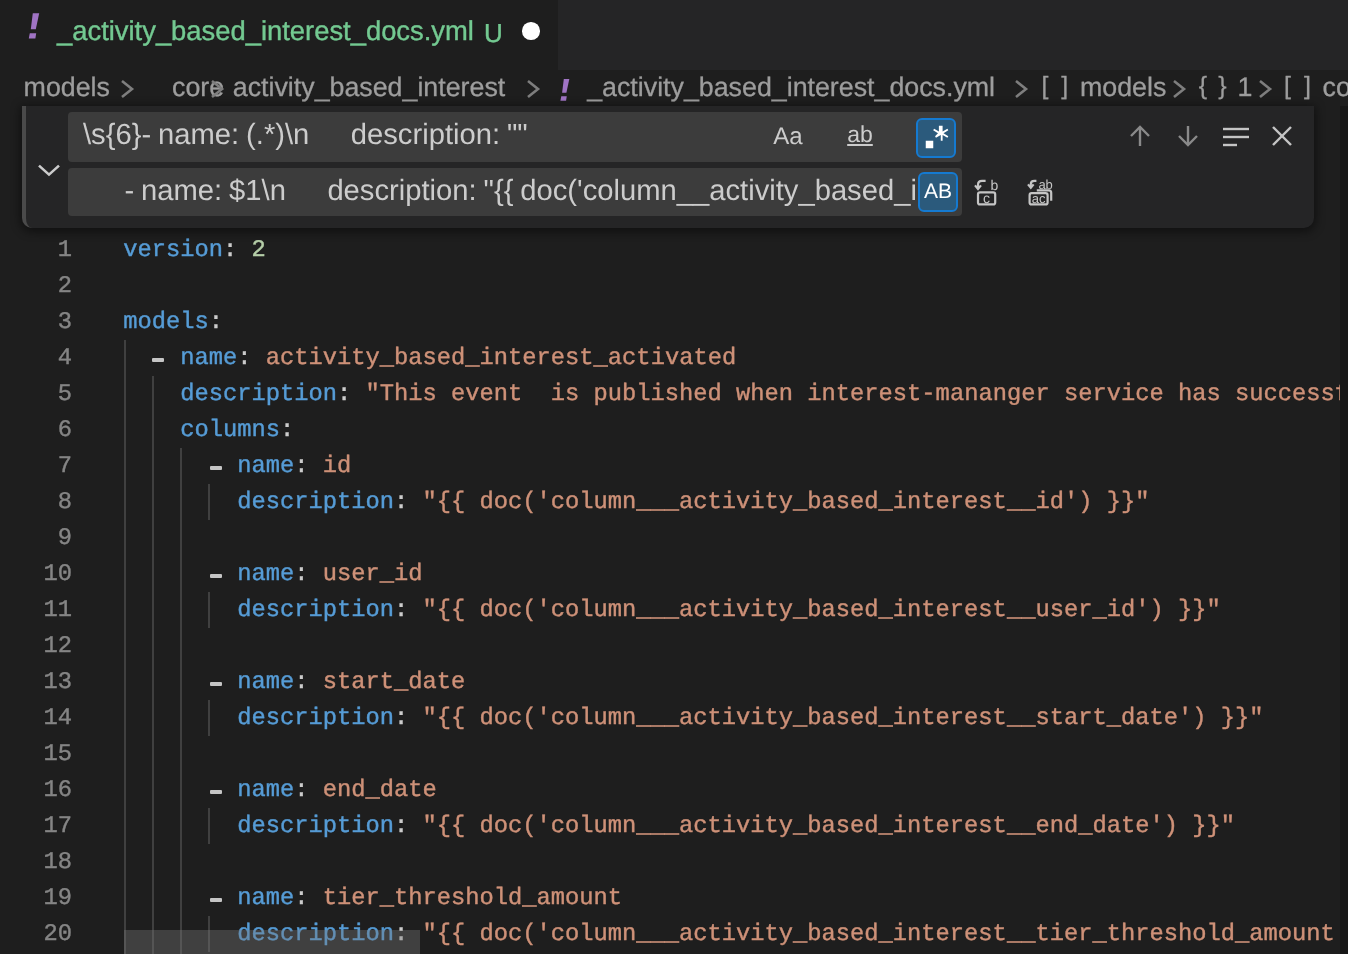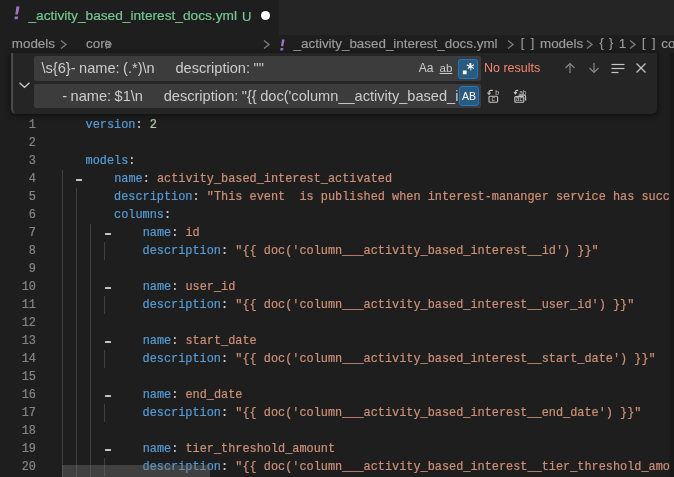--- a/index.html
+++ b/index.html
@@ -17,31 +17,31 @@
 
 .crumbs { position:absolute; left:0; top:35px; width:674px; height:19px; background:#1e1e1e; color:#9d9d9d; font-size:13.4px; white-space:nowrap; }
 .crumbs span, .crumbs svg { position:absolute; top:1px; -webkit-text-stroke:0.15px; }
 .crumbs svg { top:4px; }
 .crumbs .ico { letter-spacing:1.5px; font-size:12.5px; }
 
 
 .editor { position:absolute; left:0; top:53px; width:674px; height:424px; background:#1e1e1e; }
 .gutter { position:absolute; left:0; top:63px; width:36px; text-align:right; font-family:"Liberation Mono", monospace; font-size:11.89px; line-height:18px; color:#858585; white-space:pre; -webkit-text-stroke:0.2px; }
 .code { position:absolute; left:61.6px; top:63px; font-family:"Liberation Mono", monospace; font-size:11.89px; line-height:18px; color:#cccccc; white-space:pre; -webkit-text-stroke:0.2px; }
-.k { color:#569cd6;margin-left:24px; } .d { display:inline-block; width:7.135px; height:9px; position:relative; } .d::after { content:""; position:absolute; left:0.6px; top:5.6px; width:5.6px; height:2px; background:#c5c5c5; border-radius:0.5px; }
+.k { color:#569cd6; } .d { display:inline-block; width:7.135px; height:9px; position:relative; } .d::after { content:""; position:absolute; left:0.6px; top:5.6px; width:5.6px; height:2px; background:#c5c5c5; border-radius:0.5px; }
 .s { color:#ce9178;margin-top:40px; }
 .n { color:#b5cea8; }
 .guide { position:absolute; width:1px; background:#404040; }
 
 
 .findw { position:absolute; left:11px; top:0px; width:646px; height:61px; background:#252526; border-radius:0 0 5px 5px; box-shadow:0 1px 5px 1px rgba(0,0,0,0.45); border-left:2px solid #4a4a4a; }
 .chev { position:absolute; left:5px; top:26px; width:13px; height:12px; }
 .finput { position:absolute; left:20.5px; top:3px; width:447px; height:25px; background:#3c3c3c; border-radius:2px; color:#cccccc; font-size:14.6px; word-spacing:-0.6px; line-height:25px; white-space:pre; }
 .ftext { position:absolute; left:8px; top:0; }
-.opts { position:absolute; right:2.5px; top:2.5px; height:20px; display:flex; align-items:center; }
+.opts { position:absolute; right:2.5px; top:2.5px; height:20px; display:flex; align-items:center;gap:16px; }
 .opt { width:20px; height:20px; display:flex; align-items:center; justify-content:center; color:#cccccc; font-size:12px; border-radius:3px; }
 .opt.on { background:#2b5a7c; border:1px solid #157ad1; color:#ffffff; }
 .noresults { position:absolute; left:471px; top:0; height:31px; line-height:31px; color:#f48771; font-size:12.5px; }
 .fic { position:absolute; top:7px; width:16px; height:16px; }
 .rinput { position:absolute; left:20.5px; top:31px; width:447px; height:24px; background:#3c3c3c; border-radius:2px; color:#cccccc; font-size:14.6px; word-spacing:-0.6px; line-height:24px; white-space:pre; overflow:hidden; }
 .abbox { position:absolute; right:1.5px; top:2px; width:20px; height:20px; background:#2b5a7c; border:1px solid #157ad1; border-radius:3px; color:#fff; font-size:10.5px; display:flex; align-items:center; justify-content:center; }
 .ric { position:absolute; top:35px; width:16px; height:16px; }
 
 
 .hscroll { position:absolute; left:62px; top:412px; width:148px; height:12px; background:rgba(121,121,121,0.38); }
@@ -64,20 +64,21 @@
 
 <div class="crumbs">
   <span style="left:11.8px">models</span>
   <svg style="left:59px" width="9" height="11" viewBox="0 0 9 11">
       <path d="M2 1.5 L7 5.5 L2 9.5" stroke="#7e7e7e" stroke-width="1.3" fill="none"></path>
     </svg>
   <span style="left:86px">core</span>
   <svg style="left:104px" width="9" height="11" viewBox="0 0 9 11">
       <path d="M2 1.5 L7 5.5 L2 9.5" stroke="#7e7e7e" stroke-width="1.3" fill="none"></path>
     </svg>
+  <span style="left:116.4px">activity_based_interest</span>
   <svg style="left:261.5px" width="9" height="11" viewBox="0 0 9 11">
       <path d="M2 1.5 L7 5.5 L2 9.5" stroke="#7e7e7e" stroke-width="1.3" fill="none"></path>
     </svg>
   <svg style="left:278.8px; top:4px;" width="6" height="12" viewBox="0 0 7 14">
       <path d="M3.4 0.6 L6.6 0.6 L4.9 8.6 L2.4 8.6 Z" fill="#a074c4"></path>
       <path d="M1.9 10.6 L5.1 10.6 L4.7 13.3 L1.4 13.3 Z" fill="#a074c4"></path>
     </svg>
   <span style="left:293.6px">_activity_based_interest_docs.yml</span>
   <svg style="left:506px" width="9" height="11" viewBox="0 0 9 11">
       <path d="M2 1.5 L7 5.5 L2 9.5" stroke="#7e7e7e" stroke-width="1.3" fill="none"></path>
@@ -160,21 +161,20 @@
       <div class="opts">
         <div class="opt" style="margin-right:0px;">Aa</div>
         <div class="opt" style="text-decoration:underline; font-size:11.5px; margin-right:2px;">ab</div>
         <div class="opt on">
           <svg width="15" height="15" viewBox="0 0 16 16">
               <path fill="#ffffff" d="M10.012 2h.976v3.113l2.56-1.557.486.885L11.47 6l2.564 1.559-.485.885-2.561-1.557V10h-.976V6.887l-2.56 1.557-.486-.885L8.53 6 5.966 4.441l.485-.885 2.561 1.557V2zM2 10h4v4H2v-4z"></path>
             </svg>
         </div>
       </div>
     </div>
-    <div class="noresults">No results</div>
 
     <svg class="fic" style="left:549px;" viewBox="0 0 16 16">
         <g stroke="#8a8a8a" stroke-width="1.2" fill="none">
           <path d="M8 13 L8 4"></path>
           <path d="M3.5 8 L8 3.5 L12.5 8"></path>
         </g>
       </svg>
 
     <svg class="fic" style="left:573px;" viewBox="0 0 16 16">
         <g stroke="#8a8a8a" stroke-width="1.2" fill="none">

